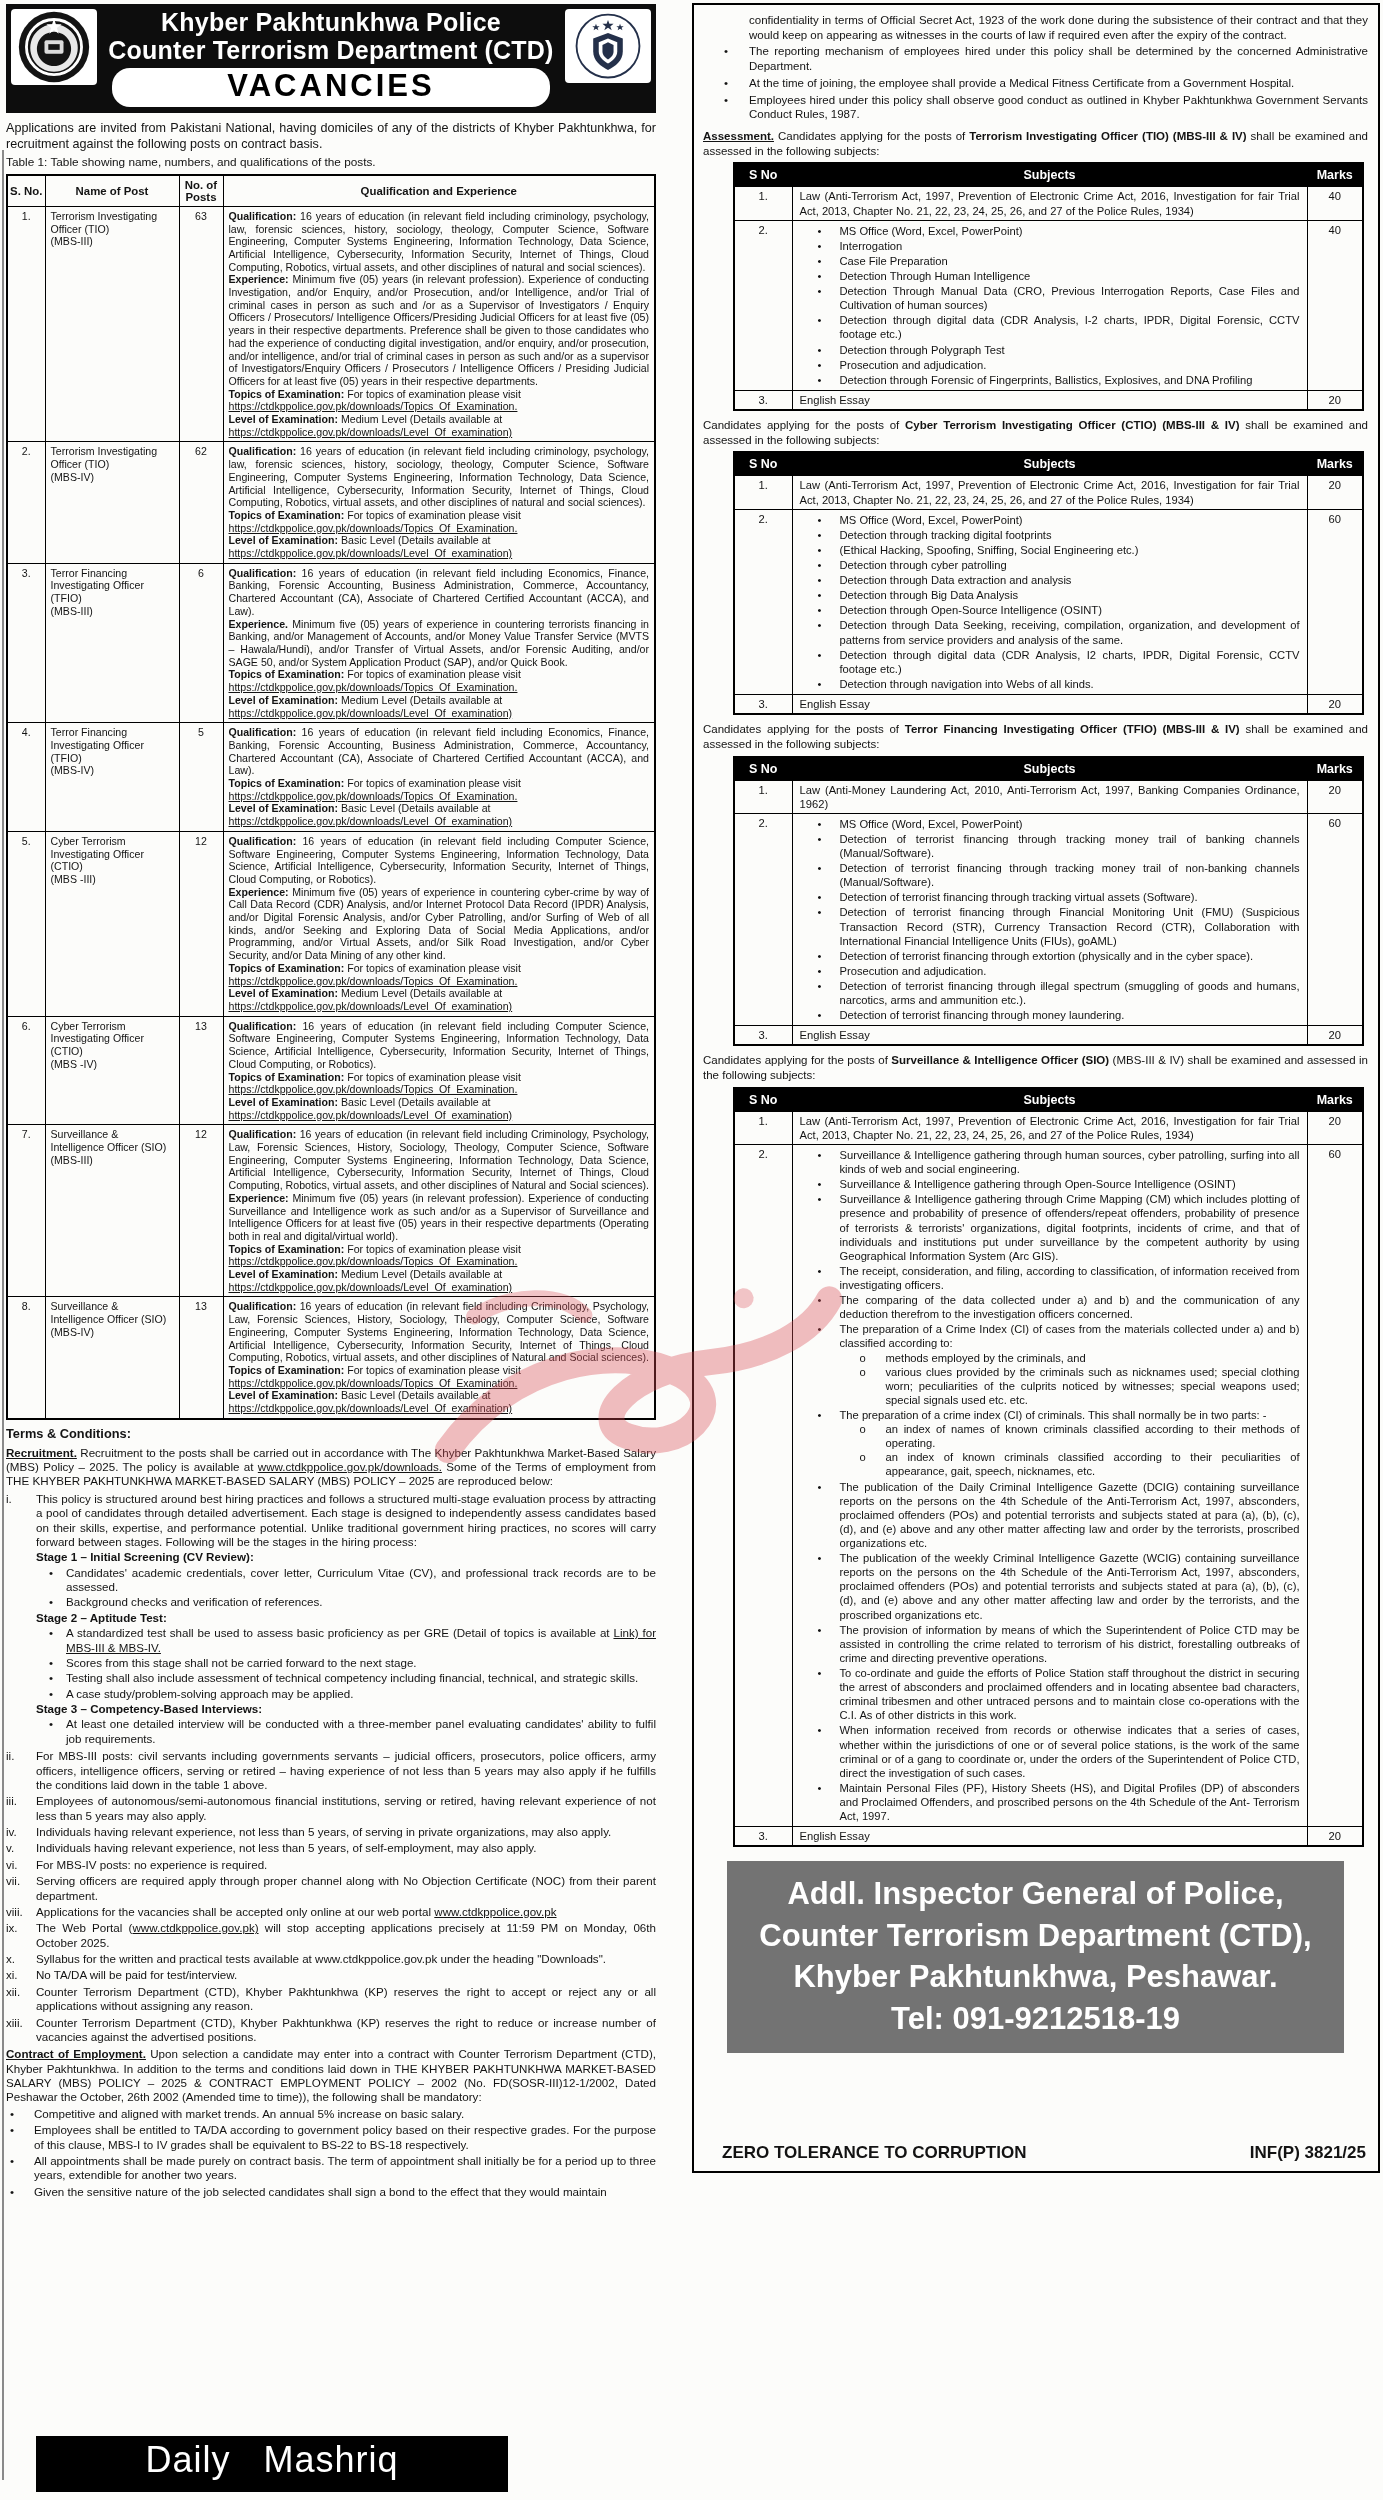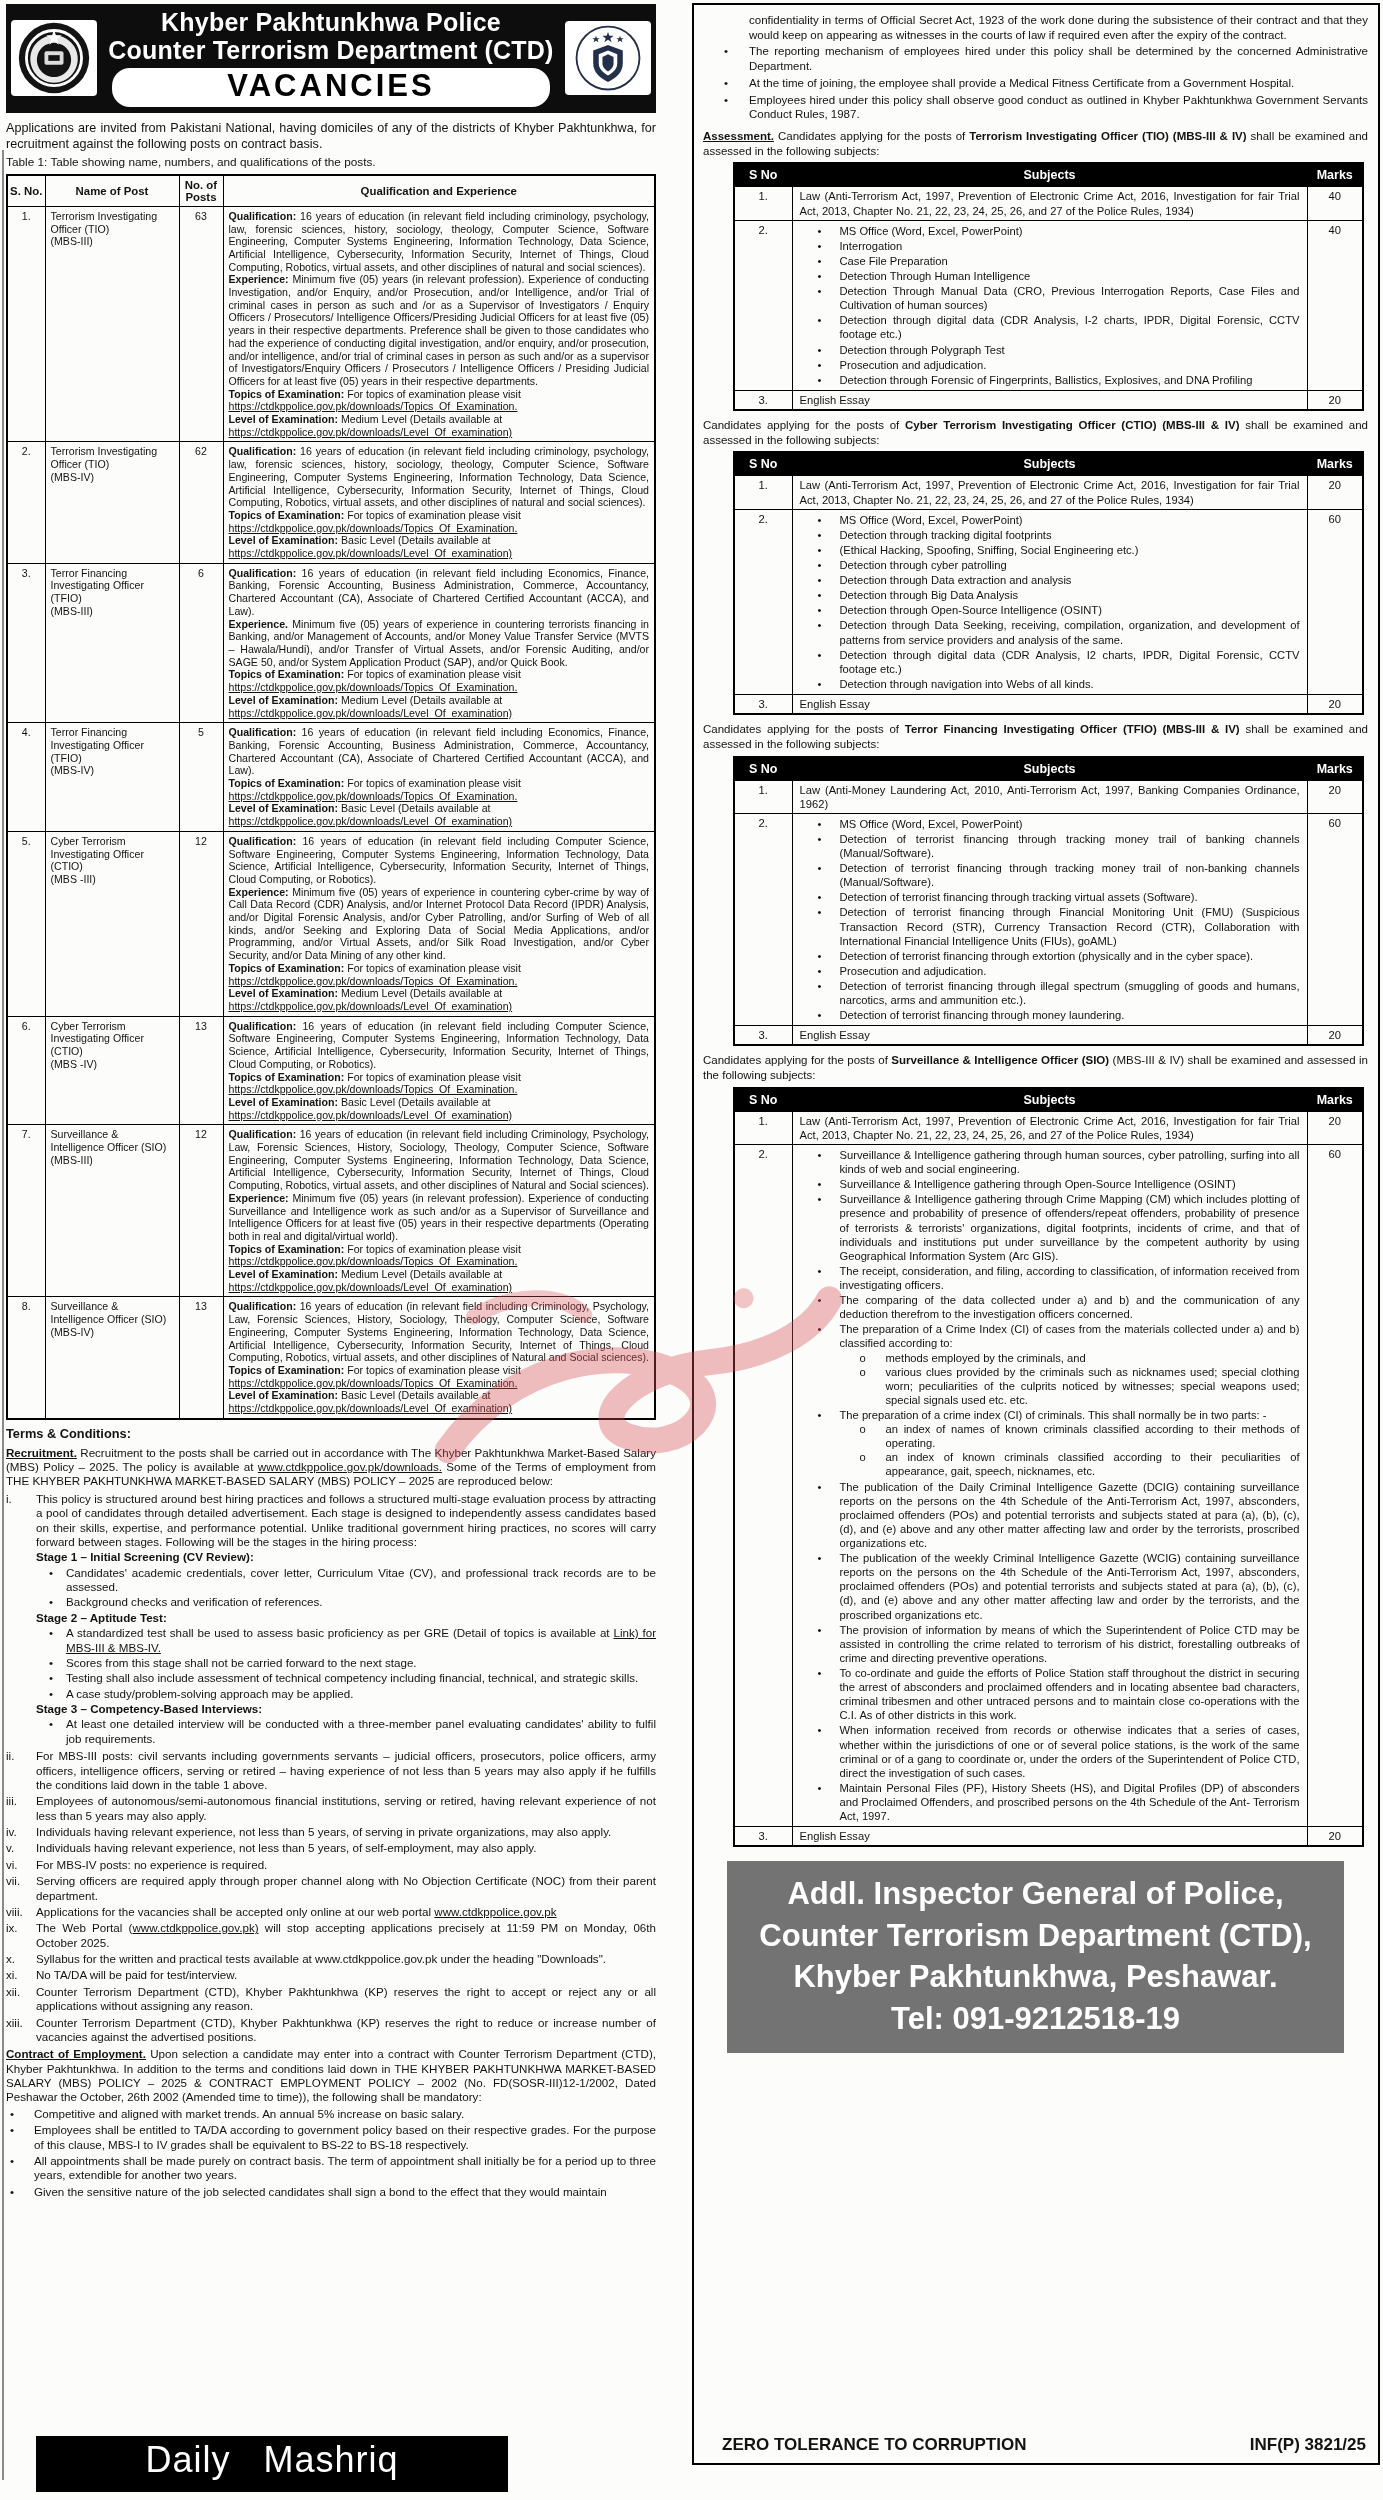--- a/index.html
+++ b/index.html
@@ -1,20 +1,20 @@
 <!DOCTYPE html>
 <html><head>
 <meta charset="utf-8">
 <style>
   html,body{margin:0;padding:0;background:#e8e8e8}
   .page{position:relative;width:1383px;height:2500px;background:#fcfcfa;font-family:"Liberation Sans","DejaVu Sans",sans-serif;color:#131313;overflow:hidden;margin:0 auto}
   .lrule{position:absolute;left:2px;top:150px;width:1.5px;height:2330px;background:#8a8a8a}
   
   .col-left{position:absolute;left:6px;top:4px;width:650px;height:2492px}
-  .masthead{background:#0d0d0d;display:flex;gap:5px;padding:5px;align-items:center}
+  .masthead{background:#0d0d0d;display:flex;gap:5px;padding:5px;align-items:flex-start}
   .logo-cell{flex:0 0 86px;background:#fff;display:flex;align-items:center;justify-content:center;border-radius:4px}
   .mast-c{flex:1;display:flex;flex-direction:column;justify-content:center}
   .t1,.t2{color:#fff;font-weight:700;font-size:25px;text-align:center;line-height:1.1;letter-spacing:.2px}
   .vac{background:#fff;border-radius:18px;margin:4px auto 1px;width:438px;text-align:center}
   .vac span{font-weight:700;font-size:31px;letter-spacing:3px;color:#000;line-height:1.18;display:inline-block;padding-bottom:2px}
   .intro{font-size:12.6px;line-height:1.28;text-align:justify;margin:7px 0 3px}
   .caption{font-size:11.8px;margin:0 0 5px}
   table.posts{width:100%;border-collapse:collapse;border:2px solid #000}
   .posts th{border:1.5px solid #000;font-size:11.4px;padding:3px 2px;text-align:center}
   .posts td{border:1.5px solid #000;font-size:10.6px;line-height:1.2;padding:3px 5px;vertical-align:top}
@@ -31,21 +31,21 @@
   .stage{font-weight:700;margin:1px 0}
   .bul{display:flex;margin:1px 0}
   .bul .bm{flex:0 0 30px;text-align:center}
   .bul .bt{flex:1;text-align:justify}
   #contract-para{margin:3px 0 2px;text-align:justify}
   .cbul{display:flex;margin:2px 0}
   .cbul .bm{flex:0 0 24px;padding-left:4px}
   .cbul .bt{flex:1;text-align:justify}
   .daily{position:absolute;left:30px;bottom:4px;background:#000;color:#fff;font-weight:400;font-size:36px;width:472px;text-align:center;padding:3px 0 11px;word-spacing:22px;letter-spacing:1px}
   
-  .col-right{position:absolute;left:692px;top:3px;width:688px;height:2462px;border:2.5px solid #000;box-sizing:border-box;padding:8px 10px 0 9px;font-size:11.5px;line-height:1.28;background:#fcfcfa}
+  .col-right{position:absolute;left:692px;top:3px;width:688px;height:2170px;border:2.5px solid #000;box-sizing:border-box;padding:8px 10px 0 9px;font-size:11.5px;line-height:1.28;background:#fcfcfa}
   .cont{margin:0 0 0 46px;text-align:justify}
   .rbul{display:flex;margin:2px 0}
   .rbul .bm{flex:0 0 46px;text-align:center}
   .rbul .bt{flex:1;text-align:justify}
   .bintro{margin:7px 0 4px;text-align:justify}
   table.rt{border-collapse:collapse;margin:2px 0 4px 30px;width:calc(100% - 34px);border:2px solid #000}
   .rt th{background:#000;color:#fff;font-size:12.5px;padding:3px;border:1.5px solid #000}
   .rt td{border:1.5px solid #000;font-size:11.2px;line-height:1.26;padding:2px 7px;vertical-align:top}
   .rt td.c{text-align:center}
   .rt .jt{text-align:justify}

